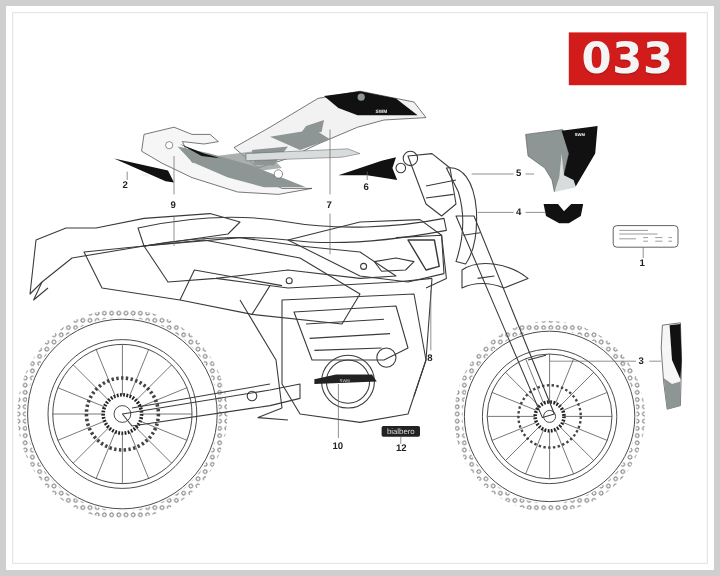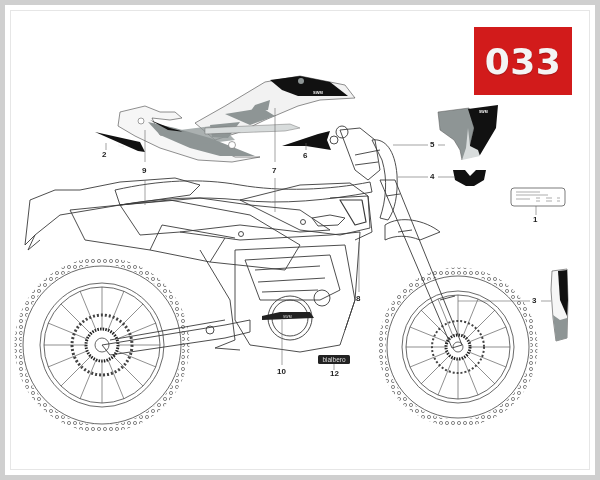--- a/index.html
+++ b/index.html
@@ -1,19 +1,19 @@
 <!DOCTYPE html>
 <html><head>
   <meta charset="utf-8">
   <style>
     html, body { margin: 0; padding: 0; background: #ffffff; }
     body { width: 600px; height: 480px; position: relative; overflow: hidden; font-family: "Liberation Sans", sans-serif; }
     .frame { position: absolute; left: 0; top: 0; width: 600px; height: 480px; box-sizing: border-box; border: 5px solid #cfcfcf; background: #fff; }
     .frame-inner { position: absolute; left: 5px; top: 5px; right: 5px; bottom: 5px; border: 1px solid #e6e6e6; }
-    .badge { position: absolute; left: 474px; top: 27px; width: 98px; height: 68px; background: #d21b1b; color: #f4f4f4; display: flex; align-items: center; justify-content: center; font-family: "DejaVu Sans", sans-serif; font-weight: bold; font-size: 36px; letter-spacing: 0.5px; text-shadow: 0 1px 1px rgba(0,0,0,0.25); }
+    .badge { position: absolute; left: 474px; top: 27px; width: 98px; height: 44px; background: #d21b1b; color: #f4f4f4; display: flex; align-items: center; justify-content: center; font-family: "DejaVu Sans", sans-serif; font-weight: bold; font-size: 36px; letter-spacing: 0.5px; text-shadow: 0 1px 1px rgba(0,0,0,0.25); }
     .diagram { position: absolute; left: 0; top: 0; width: 600px; height: 480px; }
     .callout { position: absolute; font-family: "Liberation Sans", sans-serif; font-weight: bold; font-size: 8px; color: #222; line-height: 1; }
     svg text { font-family: "Liberation Sans", sans-serif; }
   </style>
 </head>
 <body>
 
 <div class="frame">
   <div class="frame-inner"></div>
 </div>

